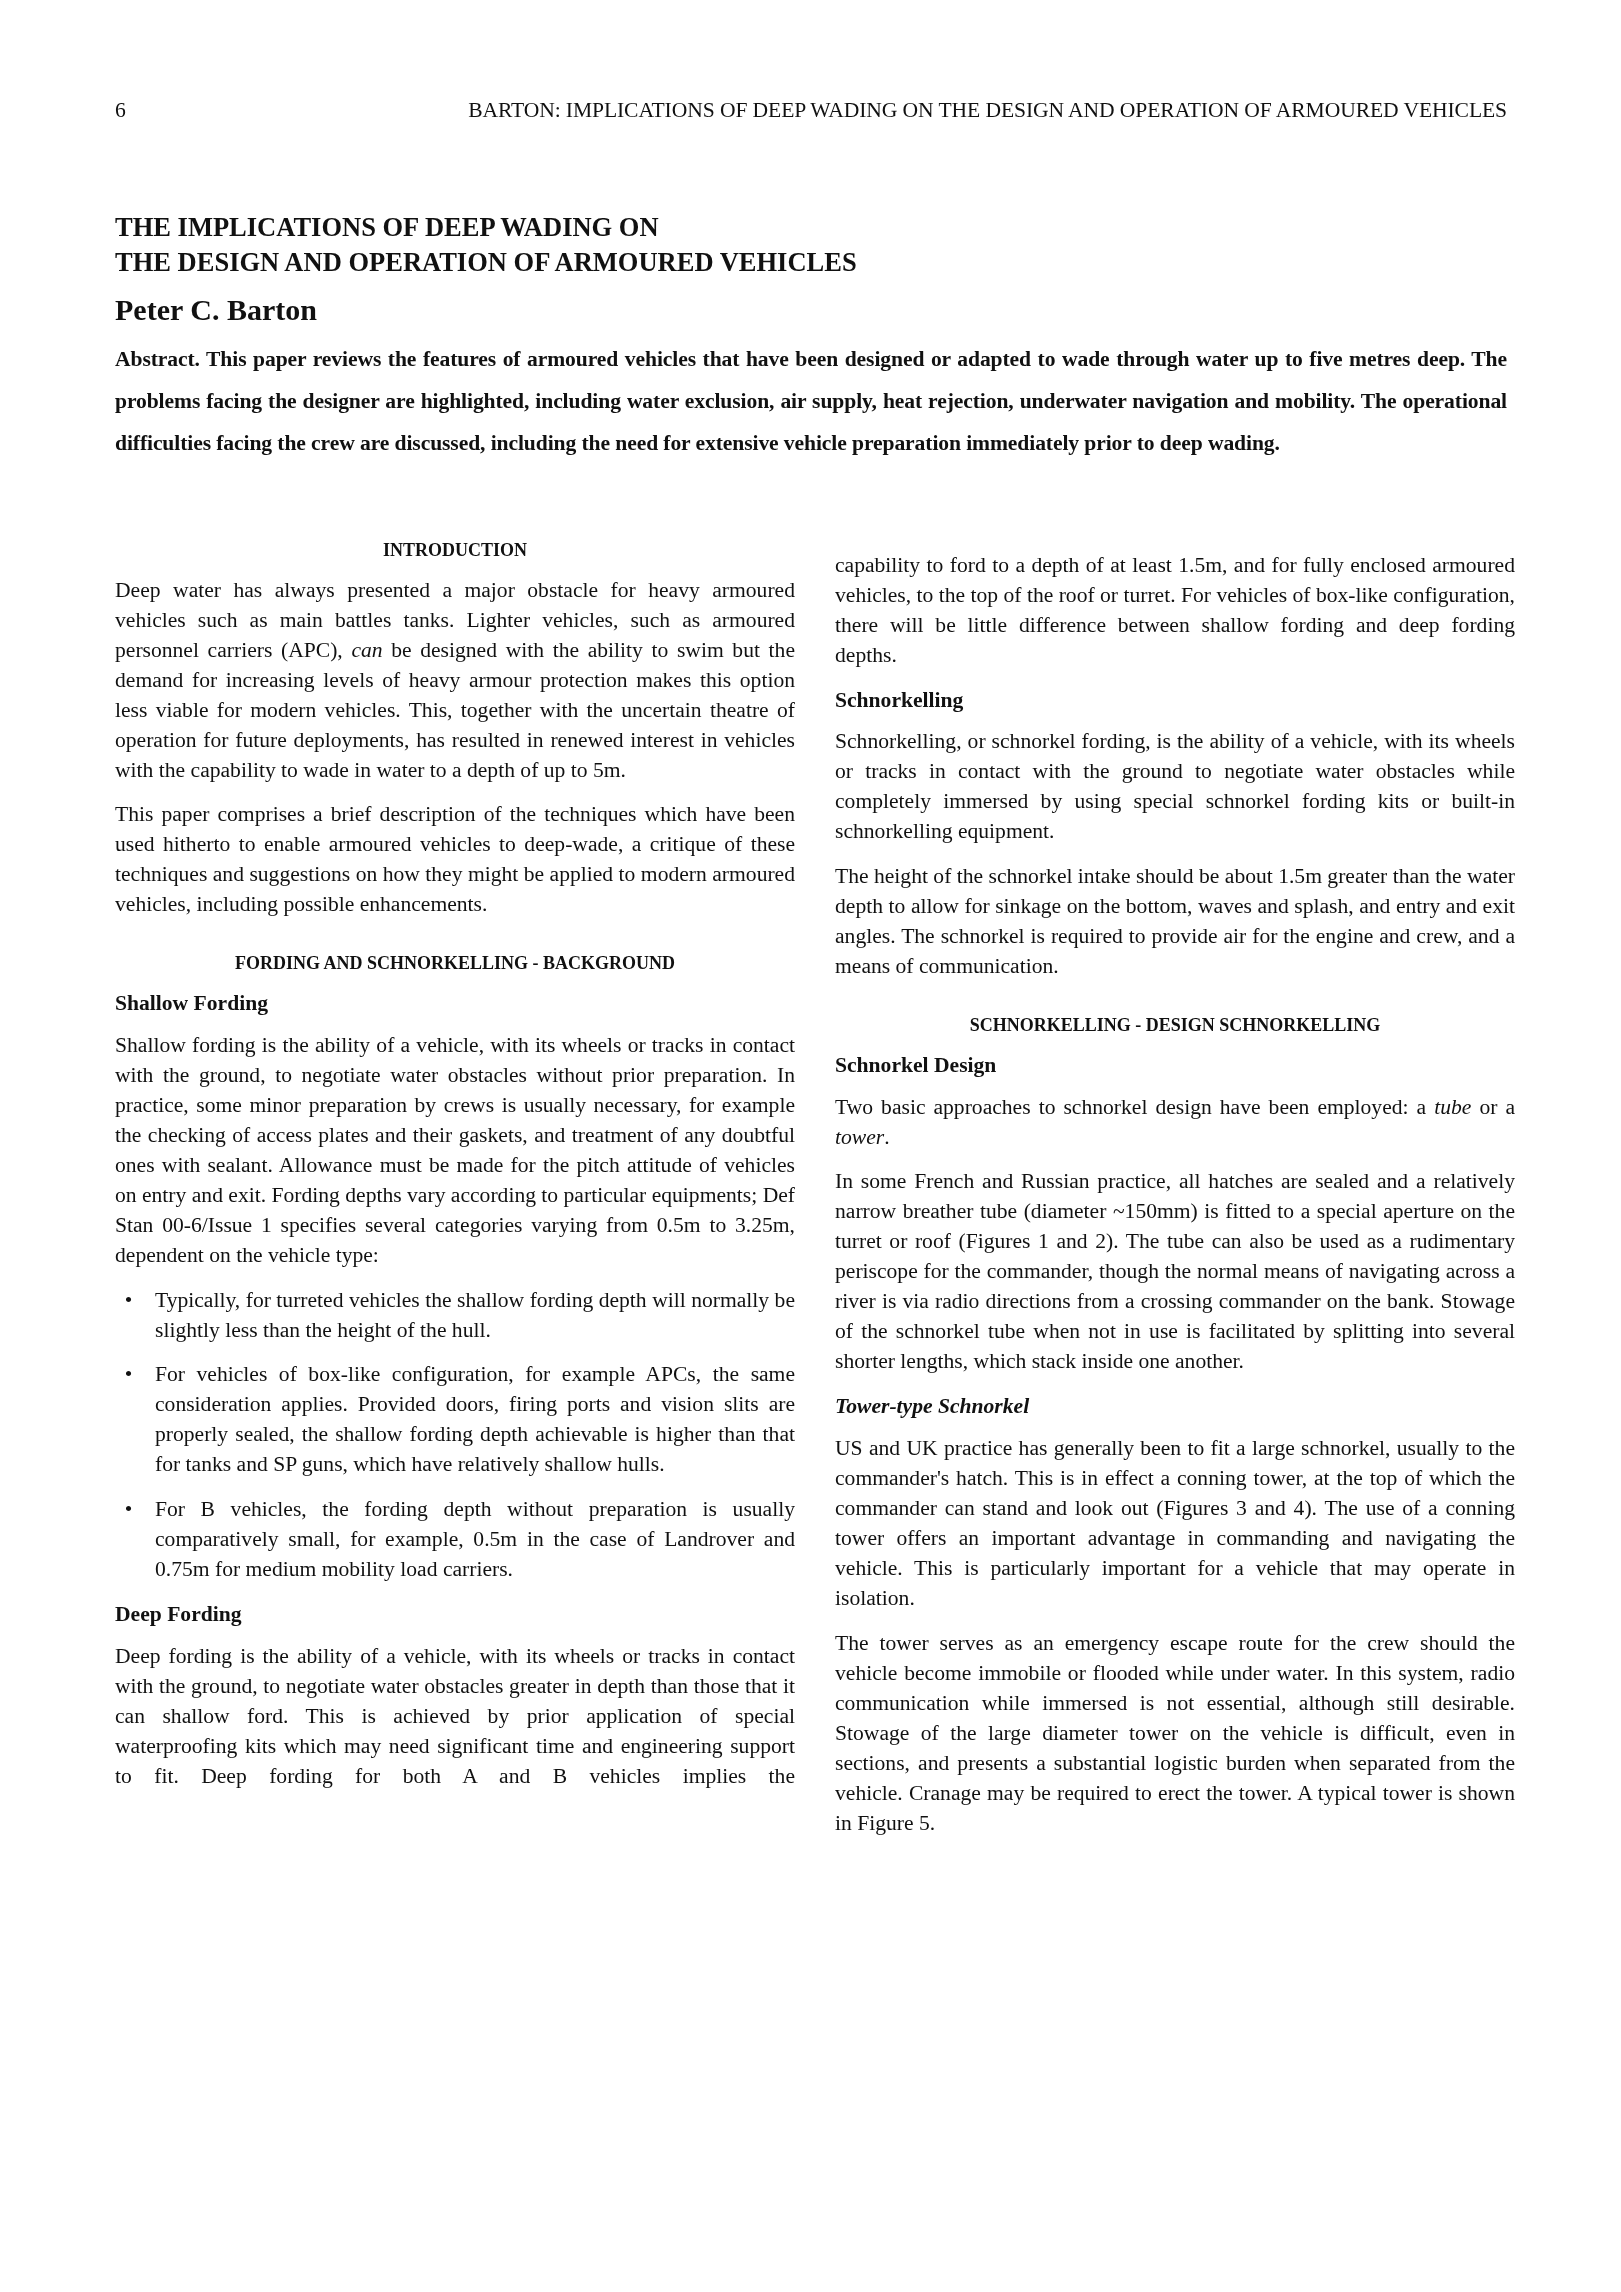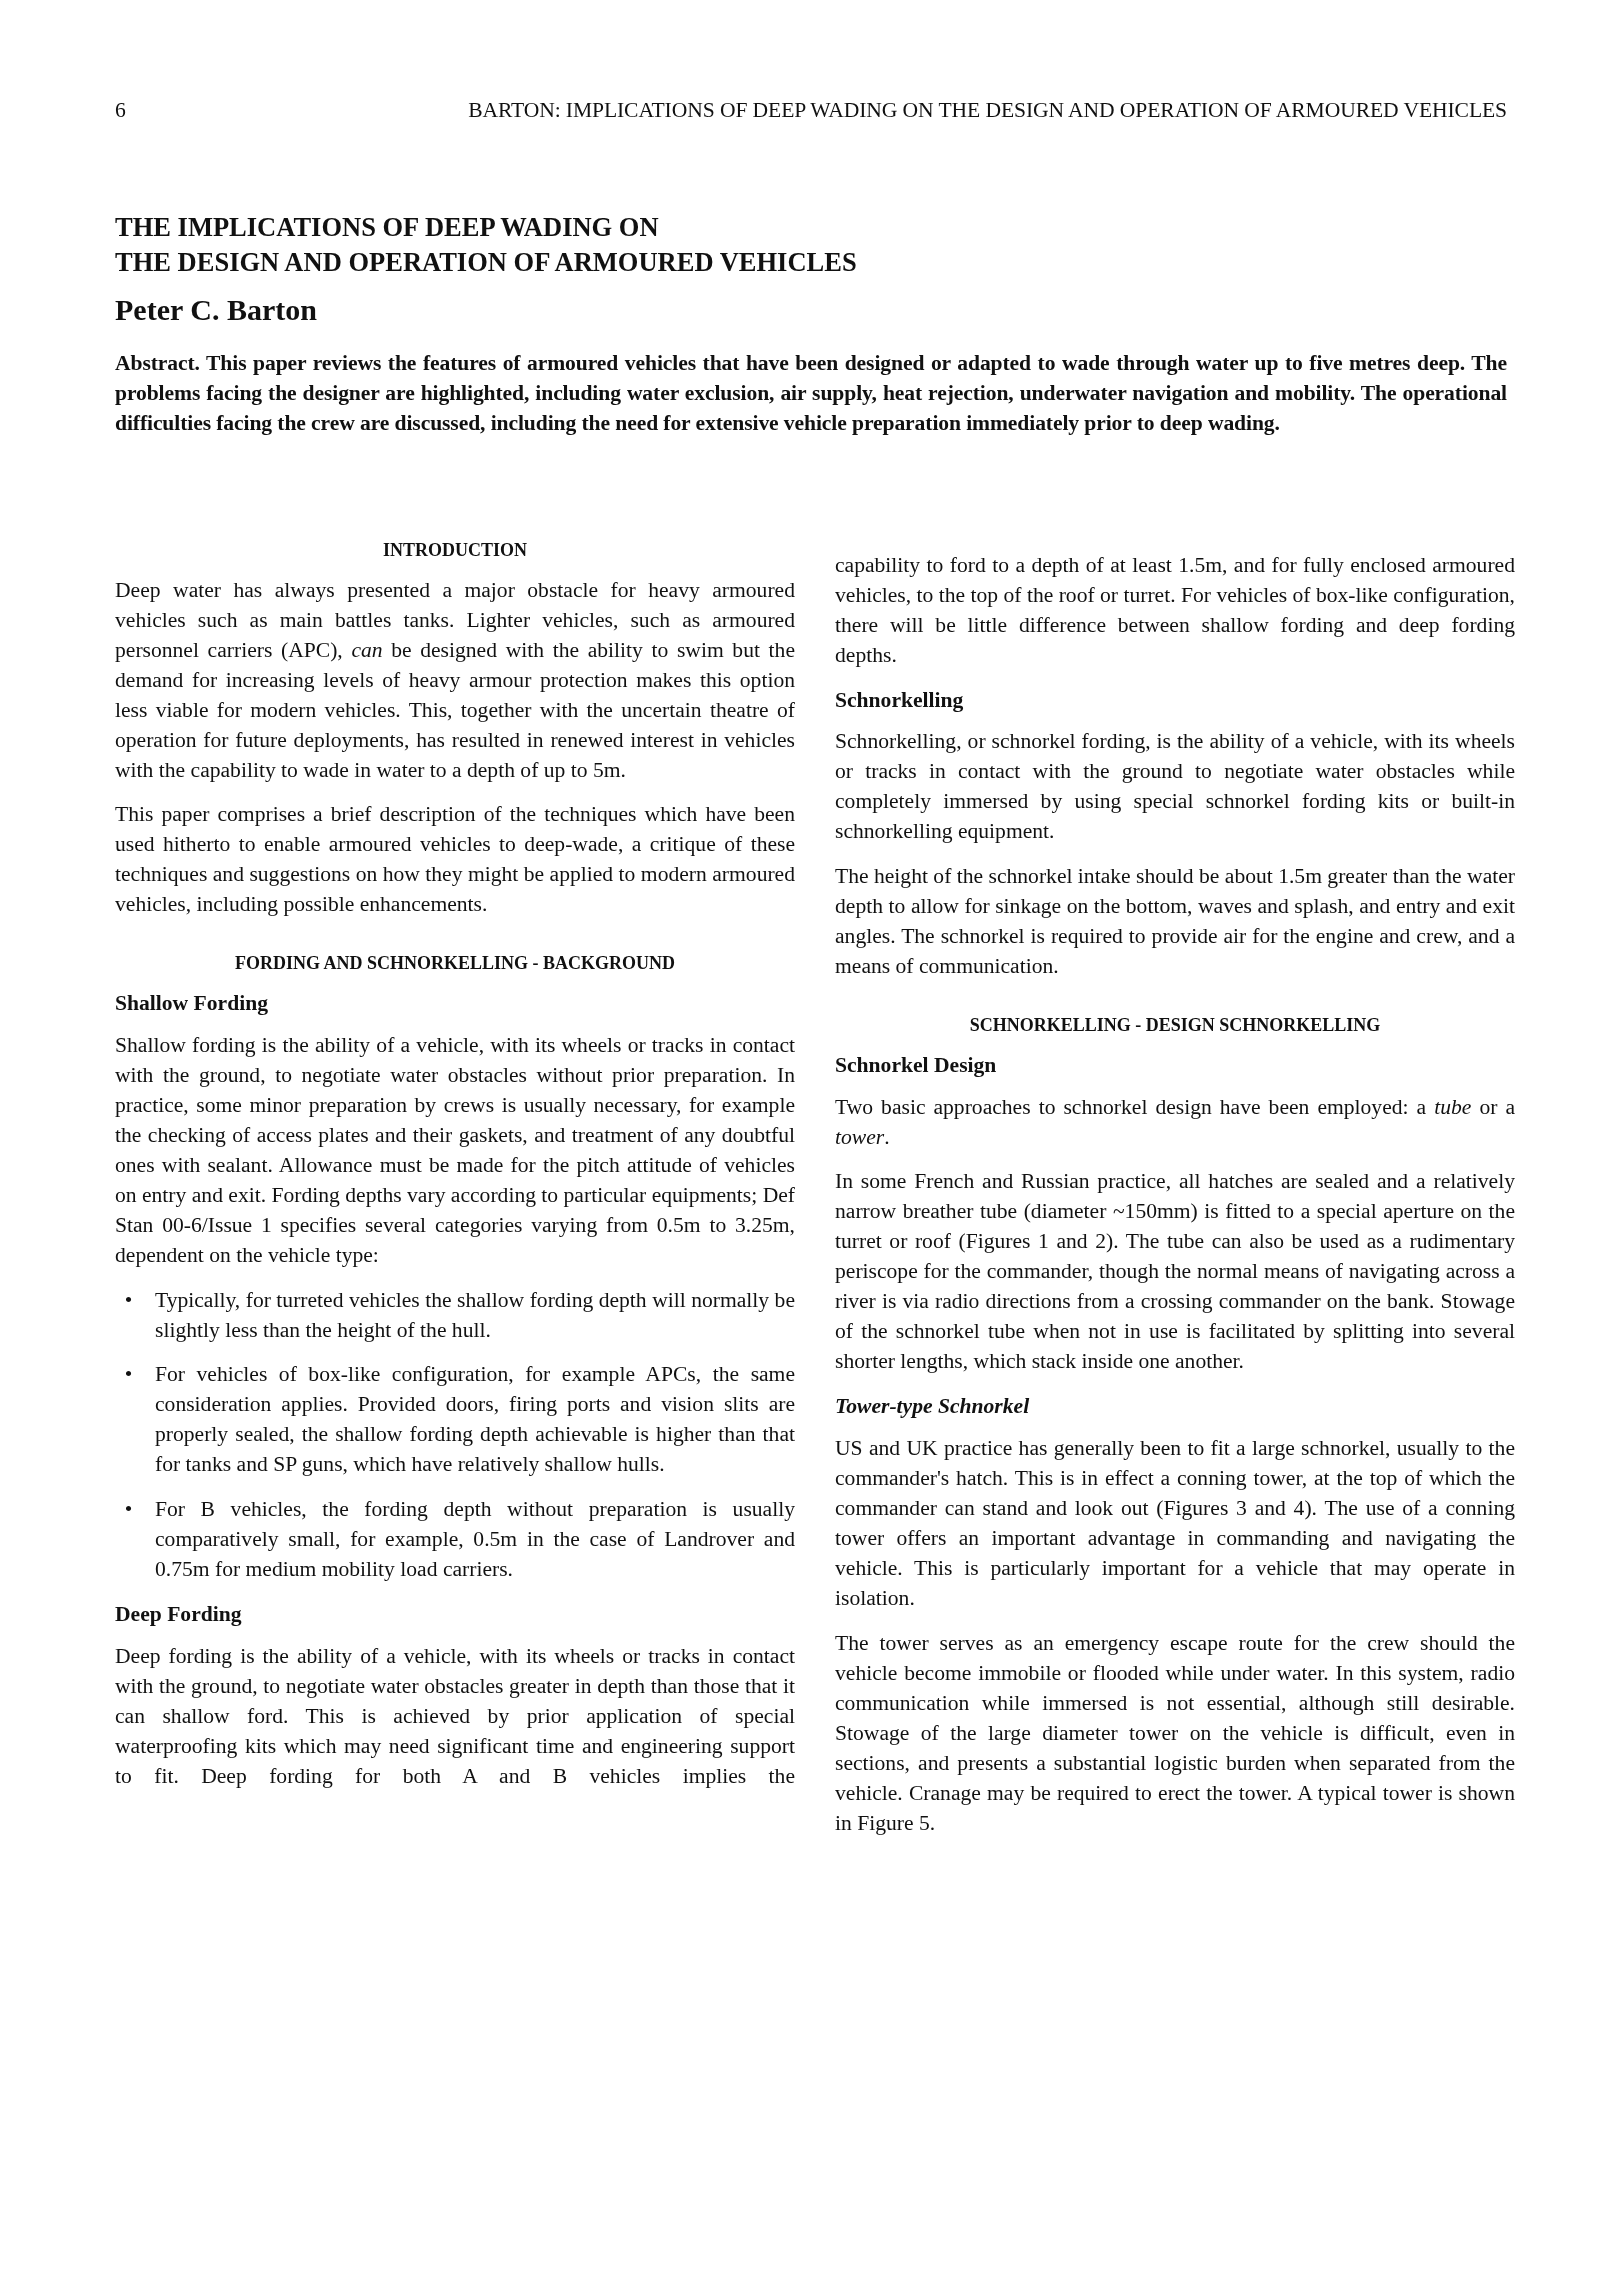--- a/index.html
+++ b/index.html
@@ -16,22 +16,22 @@
 
   .title-block { position: absolute; left: 115px; top: 200px; width: 1392px; text-align: left; margin-top: 10px; }
   .title-block .title {
     font-weight: bold; font-size: 26.5px; line-height: 35px; margin: 0;
   }
   .title-block .author {
     font-weight: bold; font-size: 30px; line-height: 35px; margin-top: 11.8px;
   }
 
   .abstract {
-    position: absolute; left: 115px; top: 348px; width: 1392px;
-    font-weight: bold; font-size: 21.6px; line-height: 30px; text-align: justify;
+    position: absolute; left: 115px; top: 338px; width: 1392px;
+    font-weight: bold; font-size: 21.6px; line-height: 42px; text-align: justify;
     text-align-last: left; letter-spacing: -0.1px;
   }
 
   .col { position: absolute; top: 535px; width: 680px; font-size: 21.6px; line-height: 30px; }
   .col.left { left: 115px; }
   .col.right { left: 835px; top: 550px; }
   .col p { margin: 0 0 14.7px 0; text-align: justify; }
   .col .section-head {
     font-weight: bold; text-align: center; margin: 0 0 9.8px 0; font-size: 18px; line-height: 30px;
   }

